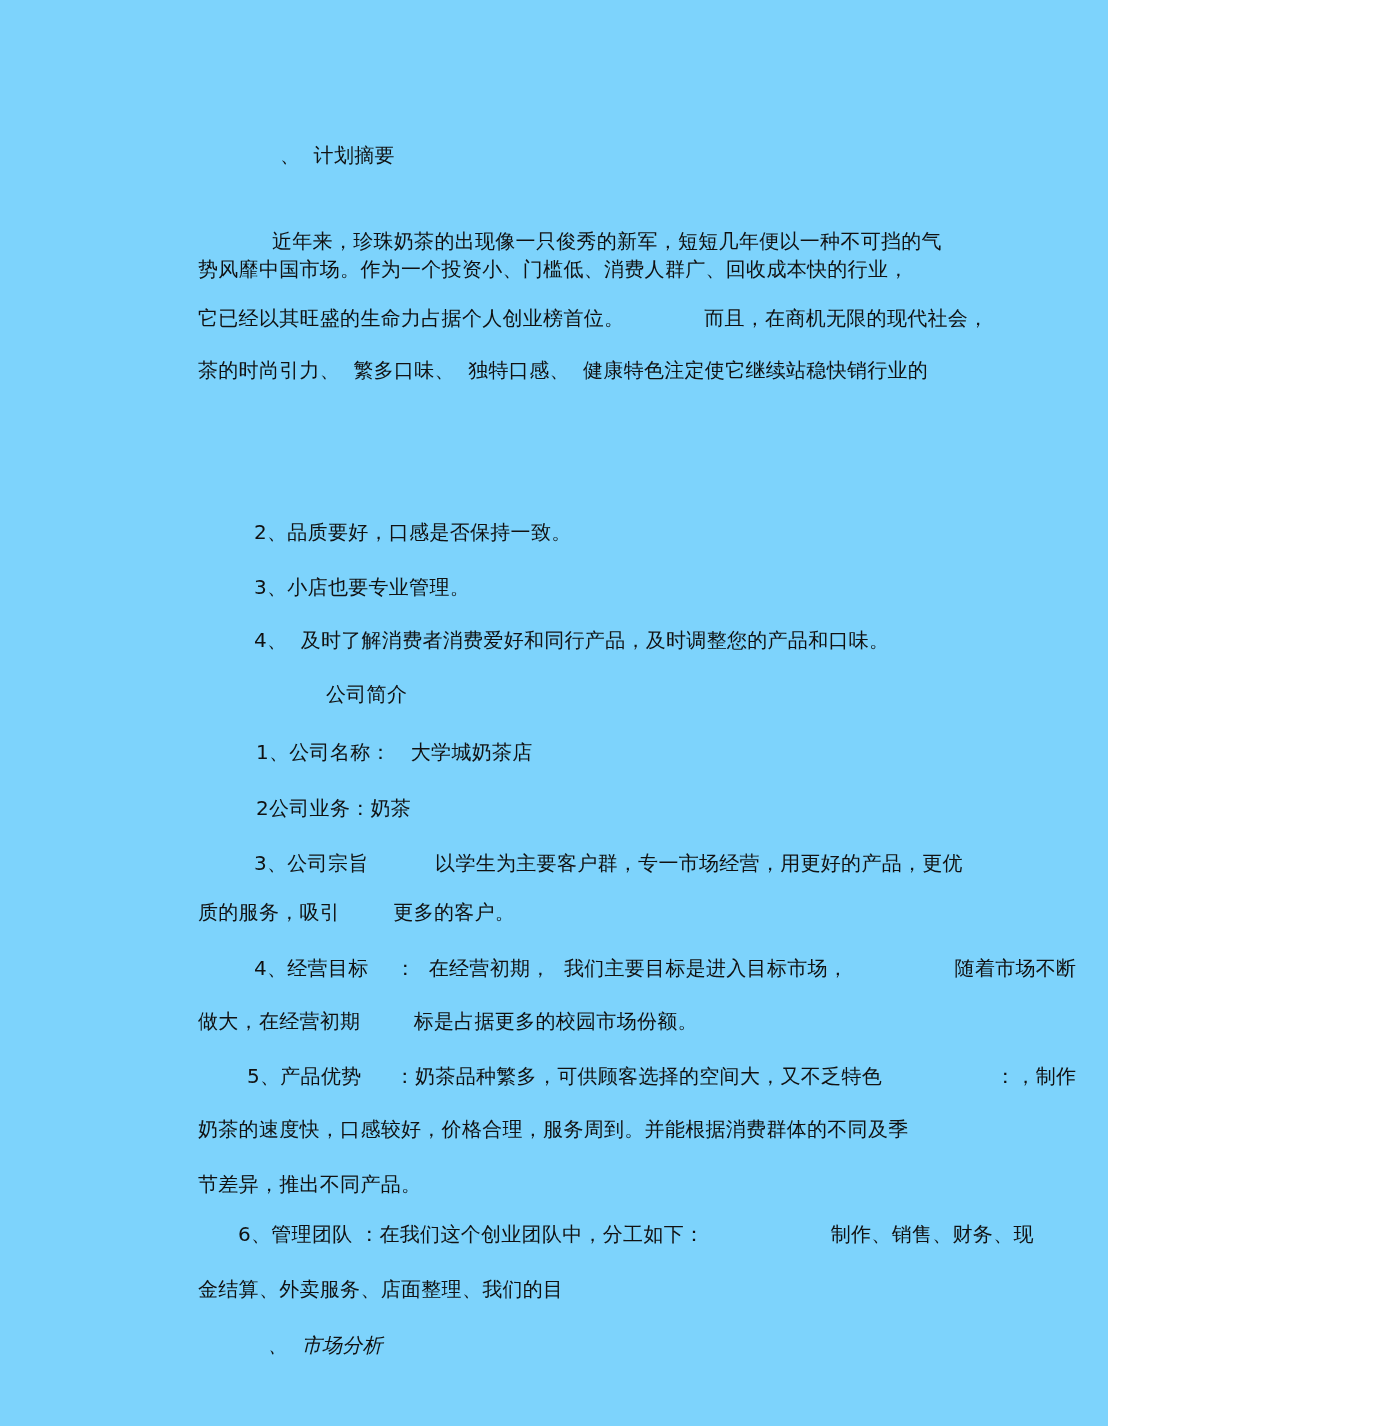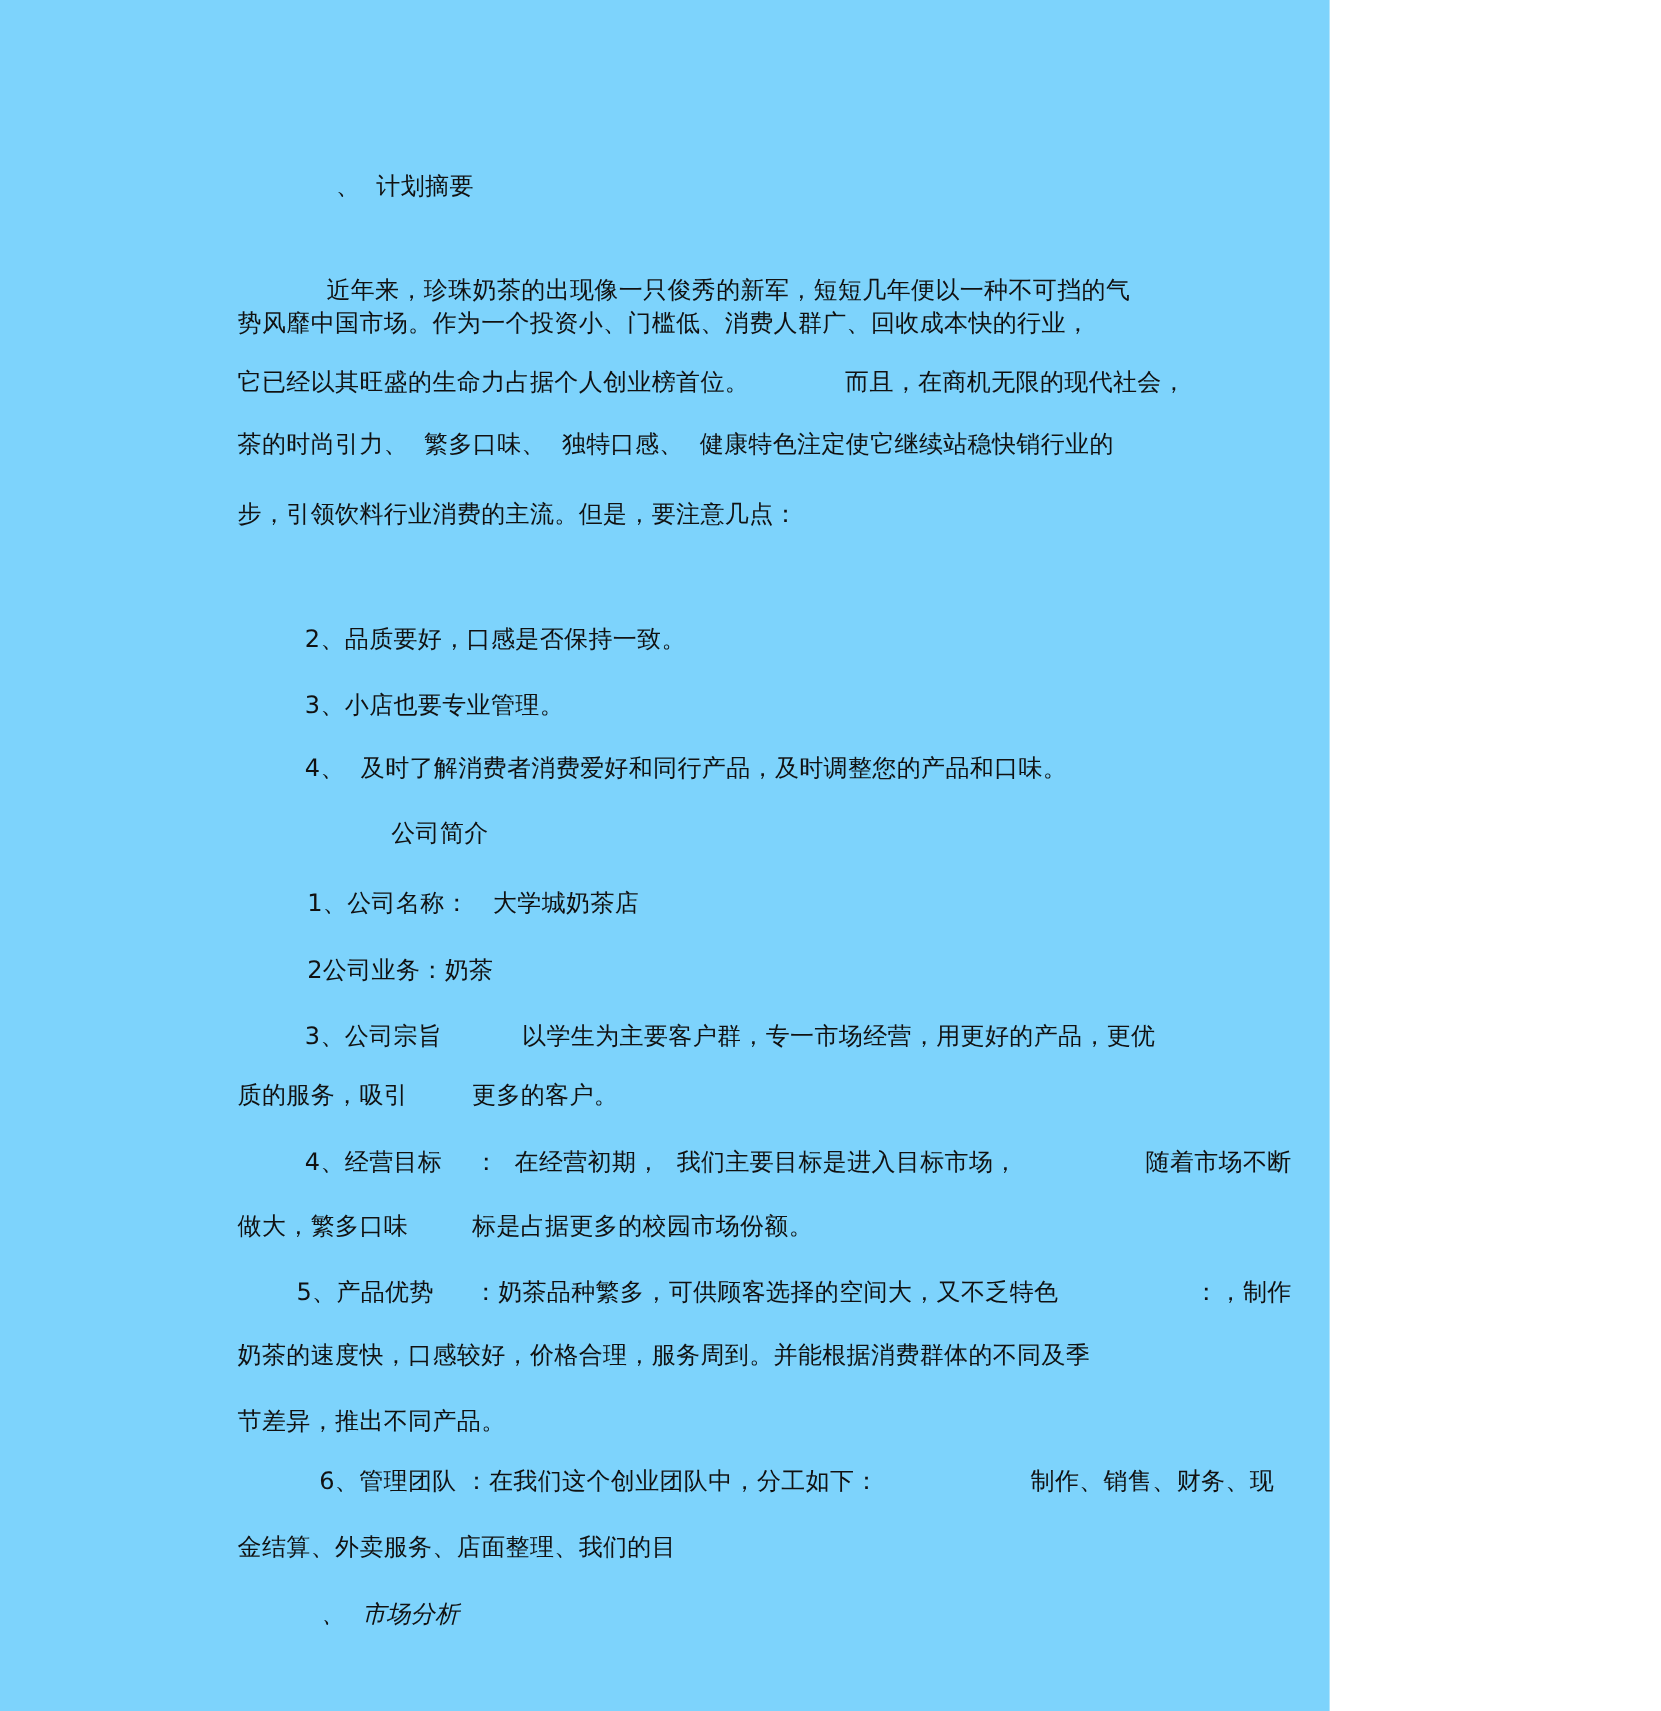--- a/index.html
+++ b/index.html
@@ -32,30 +32,29 @@
   </style>
 </head>
 <body>
 
 <div class="page">
   <div class="line" style="left: 280px; top: 142px;">、  计划摘要</div>
   <div class="line" style="left: 272px; top: 200px; margin-top: 28px;">近年来，珍珠奶茶的出现像一只俊秀的新军，短短几年便以一种不可挡的气</div>
   <div class="line" style="left: 198px; top: 256px;">势风靡中国市场。作为一个投资小、门槛低、消费人群广、回收成本快的行业，</div>
   <div class="line" style="left: 198px; top: 305px;">它已经以其旺盛的生命力占据个人创业榜首位。            而且，在商机无限的现代社会，</div>
   <div class="line" style="left: 198px; top: 357px;">茶的时尚引力、  繁多口味、  独特口感、  健康特色注定使它继续站稳快销行业的</div>
-  <div class="line" style="left: 198px; top: 415px;">步，引领饮料行业消费的主流。但是，要注意几点：</div>
   <div class="line" style="left: 254px; top: 519px;">2、品质要好，口感是否保持一致。</div>
   <div class="line" style="left: 254px; top: 574px;">3、小店也要专业管理。</div>
   <div class="line" style="left: 254px; top: 627px;">4、  及时了解消费者消费爱好和同行产品，及时调整您的产品和口味。</div>
   <div class="line" style="left: 326px; top: 681px;">公司简介</div>
   <div class="line" style="left: 256px; top: 739px;">1、公司名称：   大学城奶茶店</div>
   <div class="line" style="left: 256px; top: 795px;">2公司业务：奶茶</div>
   <div class="line" style="left: 254px; top: 850px;">3、公司宗旨          以学生为主要客户群，专一市场经营，用更好的产品，更优</div>
   <div class="line" style="left: 198px; top: 899px;">质的服务，吸引        更多的客户。</div>
   <div class="line" style="left: 254px; top: 955px;">4、经营目标    ：  在经营初期，  我们主要目标是进入目标市场，                随着市场不断</div>
-  <div class="line" style="left: 198px; top: 1008px;">做大，繁多口味        标是占据更多的校园市场份额。</div>
+  <div class="line" style="left: 198px; top: 1008px;">做大，在经营初期        标是占据更多的校园市场份额。</div>
   <div class="line" style="left: 247px; top: 1063px;">5、产品优势     ：奶茶品种繁多，可供顾客选择的空间大，又不乏特色                 ：，制作</div>
   <div class="line" style="left: 198px; top: 1116px;">奶茶的速度快，口感较好，价格合理，服务周到。并能根据消费群体的不同及季</div>
   <div class="line" style="left: 198px; top: 1171px;">节差异，推出不同产品。</div>
-  <div class="line" style="left: 238px; top: 1221px; margin-left: 28px;">6、管理团队 ：在我们这个创业团队中，分工如下：                   制作、销售、财务、现</div>
+  <div class="line" style="left: 238px; top: 1221px;">6、管理团队 ：在我们这个创业团队中，分工如下：                   制作、销售、财务、现</div>
   <div class="line" style="left: 198px; top: 1276px;">金结算、外卖服务、店面整理、我们的目</div>
   <div class="line" style="left: 268px; top: 1332px; font-style: italic;">、  市场分析</div>
 </div>
 
 </body></html>

